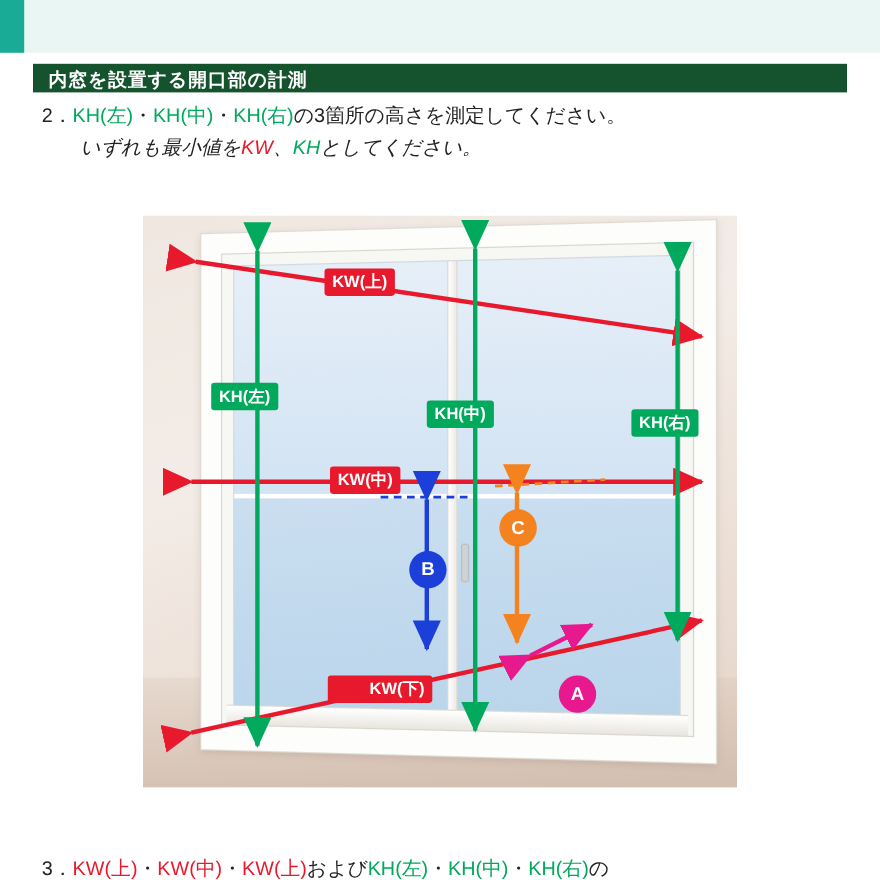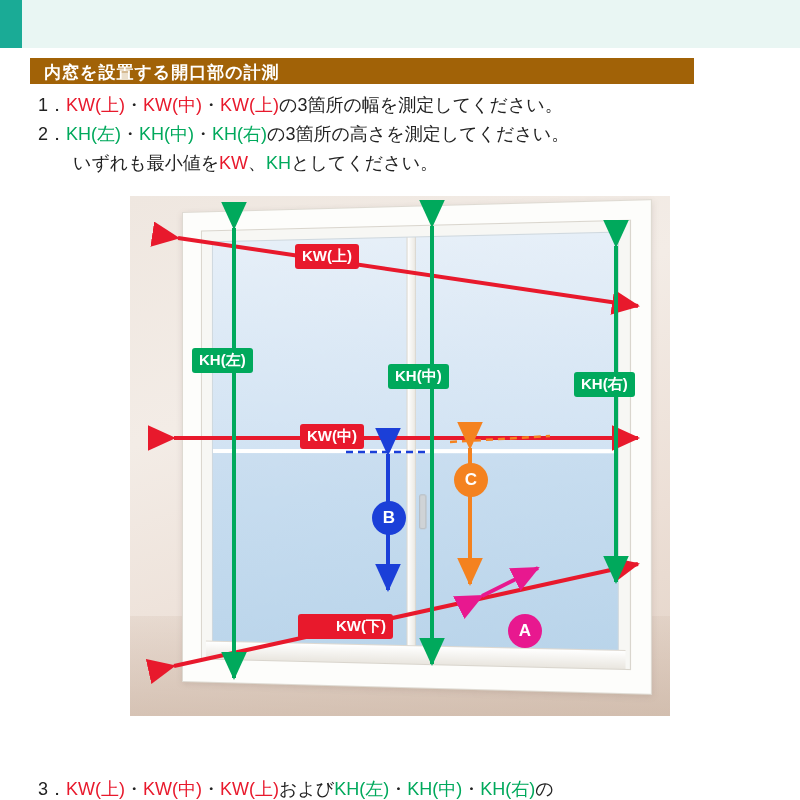--- a/index.html
+++ b/index.html
@@ -19,36 +19,36 @@
   .header-bar {
     position:absolute; left:0; top:0; width:22px; height:48px;
     background:#1aab96;
   }
   .header-title {
     position:absolute; left:110px; top:9px;
     font-size:23px; color:#3a3a3a; letter-spacing:2px;
   }
   
   .subhead {
-    position:absolute; left:30px; top:58px; width:664px; height:26px;
-    background:#a16207;
+    position:absolute; left:30px; top:58px; width:740px; height:26px;
+    background:#14532d;
   }
   .subhead-label {
     position:absolute; left:14px; top:3px;
     font-size:17px; color:#ffffff; font-weight:bold; letter-spacing:1px;
   }
   
   .steps {
     position:absolute; left:38px; top:92px; width:730px;
   }
   .step {
     font-size:18px; color:#222; line-height:27px; margin-bottom:2px;
     white-space:nowrap;
   }
-  .step-indent { padding-left:35px; }
+  .step-indent { padding-left:35px;font-style:italic; }
   .kw { color:#e8192c; }
   .kh { color:#00a95c; }
   
   .steps-bottom {
     position:absolute; left:38px; top:736px; width:740px;margin-top:40px;
   }
   
   .figure {
     position:absolute; left:130px; top:196px; width:540px; height:520px;
     overflow:hidden;
@@ -120,23 +120,20 @@
 
 <div class="header">
   <div class="header-bar"></div>
 </div>
 
 <div class="subhead">
   <div class="subhead-label">内窓を設置する開口部の計測</div>
 </div>
 
 <div class="steps">
-  <div class="step">
-    <span>1．</span><span class="kw">KW(上)</span><span>・</span><span class="kw">KW(中)</span><span>・</span><span class="kw">KW(上)</span><span>の3箇所の幅を測定してください。</span>
-  </div>
   <div class="step">
     <span>2．</span><span class="kh">KH(左)</span><span>・</span><span class="kh">KH(中)</span><span>・</span><span class="kh">KH(右)</span><span>の3箇所の高さを測定してください。</span>
   </div>
   <div class="step step-indent">
     <span>いずれも最小値を</span><span class="kw">KW</span><span>、</span><span class="kh">KH</span><span>としてください。</span>
   </div>
 </div>
 
 <div class="figure">
 

